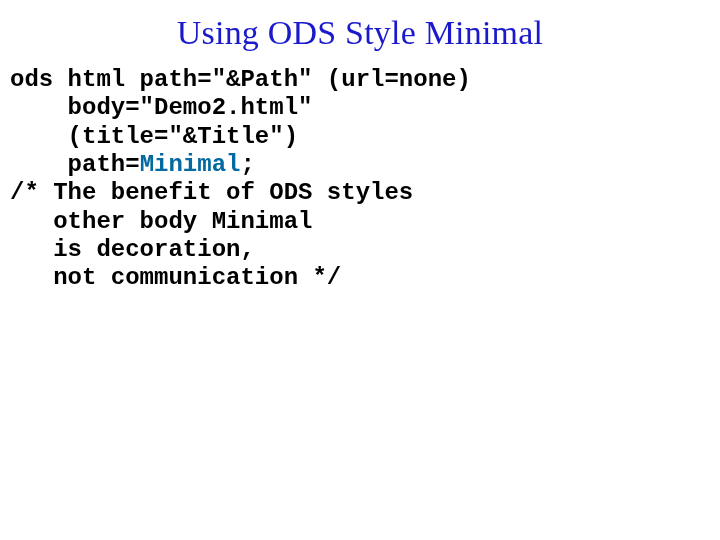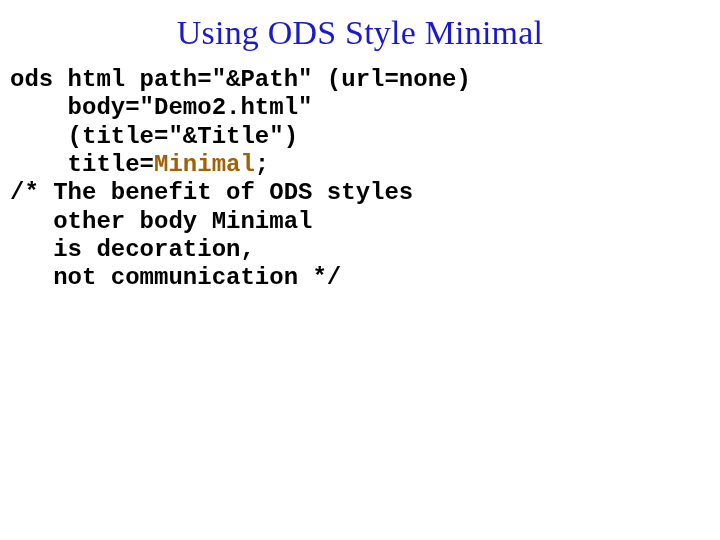--- a/index.html
+++ b/index.html
@@ -28,31 +28,31 @@
   }
   .code {
     font-family: "Courier New", Courier, monospace;
     font-weight: bold;
     font-size: 24px;
     line-height: 1.18;
     white-space: pre;
     color: #000000;
   }
   .code .red {
-    color: #a16207;
+    color: #0369a1;
     margin-top: 16px;
   }
 </style>
 </head>
 <body>
 
 <div class="slide">
   <div class="title">Using ODS Style Minimal</div>
 
   <div class="code"><span>ods html path="&amp;Path" (url=none)</span>
 <span>    body="Demo2.html"</span>
 <span>    (title="&amp;Title")</span>
-<span>    title=</span><span class="red">Minimal</span><span>;</span>
+<span>    path=</span><span class="red">Minimal</span><span>;</span>
 <span>/* The benefit of ODS styles</span>
 <span>   other body Minimal</span>
 <span>   is decoration,</span>
 <span>   not communication */</span></div>
 </div>
 
 </body></html>

